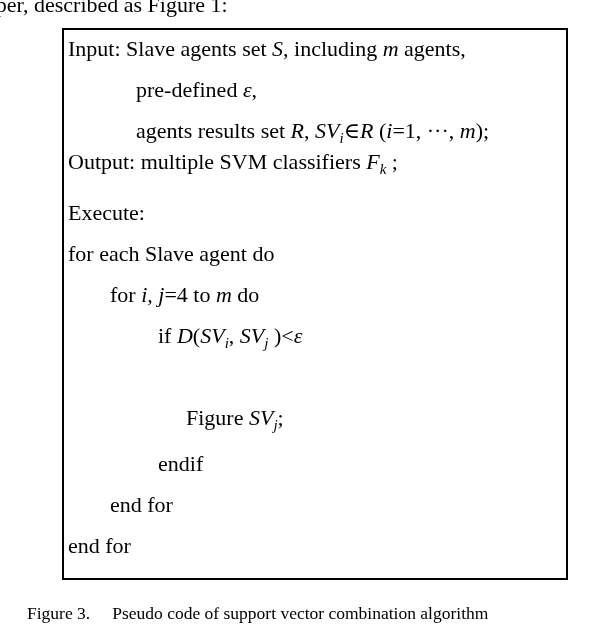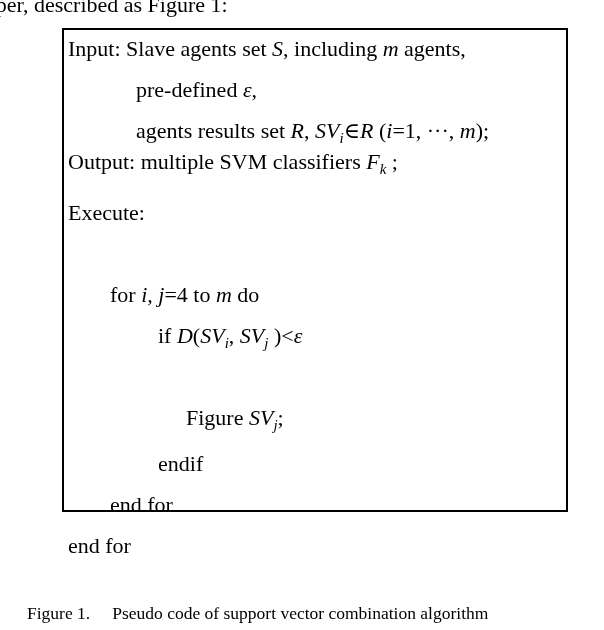--- a/index.html
+++ b/index.html
@@ -1,19 +1,19 @@
 <!DOCTYPE html>
 <html><head>
   <meta charset="utf-8">
   <style>
     html, body { margin:0; padding:0; background:#ffffff; }
     body { width:604px; height:630px; position:relative; overflow:hidden;
       font-family:"Liberation Serif", "DejaVu Serif", serif; color:#000; }
     .intro { position:absolute; left:-14px; top:-8px; font-size:22px; white-space:nowrap; }
-    .box { position:absolute; left:62px; top:28px; width:506px; height:484px;
+    .box { position:absolute; left:62px; top:28px; width:506px; height:552px;
       border:2px solid #000; box-sizing:border-box; }
     .line { position:absolute; font-size:22px; white-space:nowrap; line-height:1; }
     .it { font-style:italic; }
     sub { font-size:15px; font-style:italic; vertical-align:-5px; line-height:0; }
     .caption { position:absolute; left:27px; top:603px; font-size:17.5px; white-space:nowrap; }
     .caption .gap { display:inline-block; width:22px; }
   </style>
 </head>
 <body>
 
@@ -23,28 +23,29 @@
   <div class="line" style="left:4px;top:8px"><span>Input: Slave agents set </span><span class="it">S</span><span>, including </span><span class="it">m</span><span> agents,</span></div>
 
   <div class="line" style="left:72px;top:49px"><span>pre-defined </span><span class="it">ε</span><span>,</span></div>
 
   <div class="line" style="left:72px;top:90px"><span>agents results set </span><span class="it">R</span><span>, </span><span class="it">SV</span><sub>i</sub><span>∈</span><span class="it">R</span><span> (</span><span class="it">i</span><span>=1, ···, </span><span class="it">m</span><span>);</span></div>
 
   <div class="line" style="left:4px;top:121px"><span>Output: multiple SVM classifiers </span><span class="it">F</span><sub>k</sub><span> </span><span>;</span></div>
 
   <div class="line" style="left:4px;top:172px">Execute:</div>
 
+  <div class="line" style="left:4px;top:213px">for each Slave agent do</div>
 
   <div class="line" style="left:46px;top:254px"><span>for </span><span class="it">i, j</span><span>=4 to </span><span class="it">m</span><span> do</span></div>
 
   <div class="line" style="left:94px;top:295px"><span>if </span><span class="it">D</span><span>(</span><span class="it">SV</span><sub>i</sub><span>, </span><span class="it">SV</span><sub>j</sub><span> )</span><span>&lt;</span><span class="it">ε</span></div>
 
 
   <div class="line" style="left:122px;top:377px"><span>Figure </span><span class="it">SV</span><sub>j</sub><span>;</span></div>
 
   <div class="line" style="left:94px;top:423px">endif</div>
 
   <div class="line" style="left:46px;top:464px">end for</div>
 
   <div class="line" style="left:4px;top:505px">end for</div>
 </div>
 
-<div class="caption"><span>Figure 1.</span><span class="gap"></span><span>Pseudo code of support vector combination algorithm</span></div>
+<div class="caption"><span>Figure 3.</span><span class="gap"></span><span>Pseudo code of support vector combination algorithm</span></div>
 
 </body></html>

